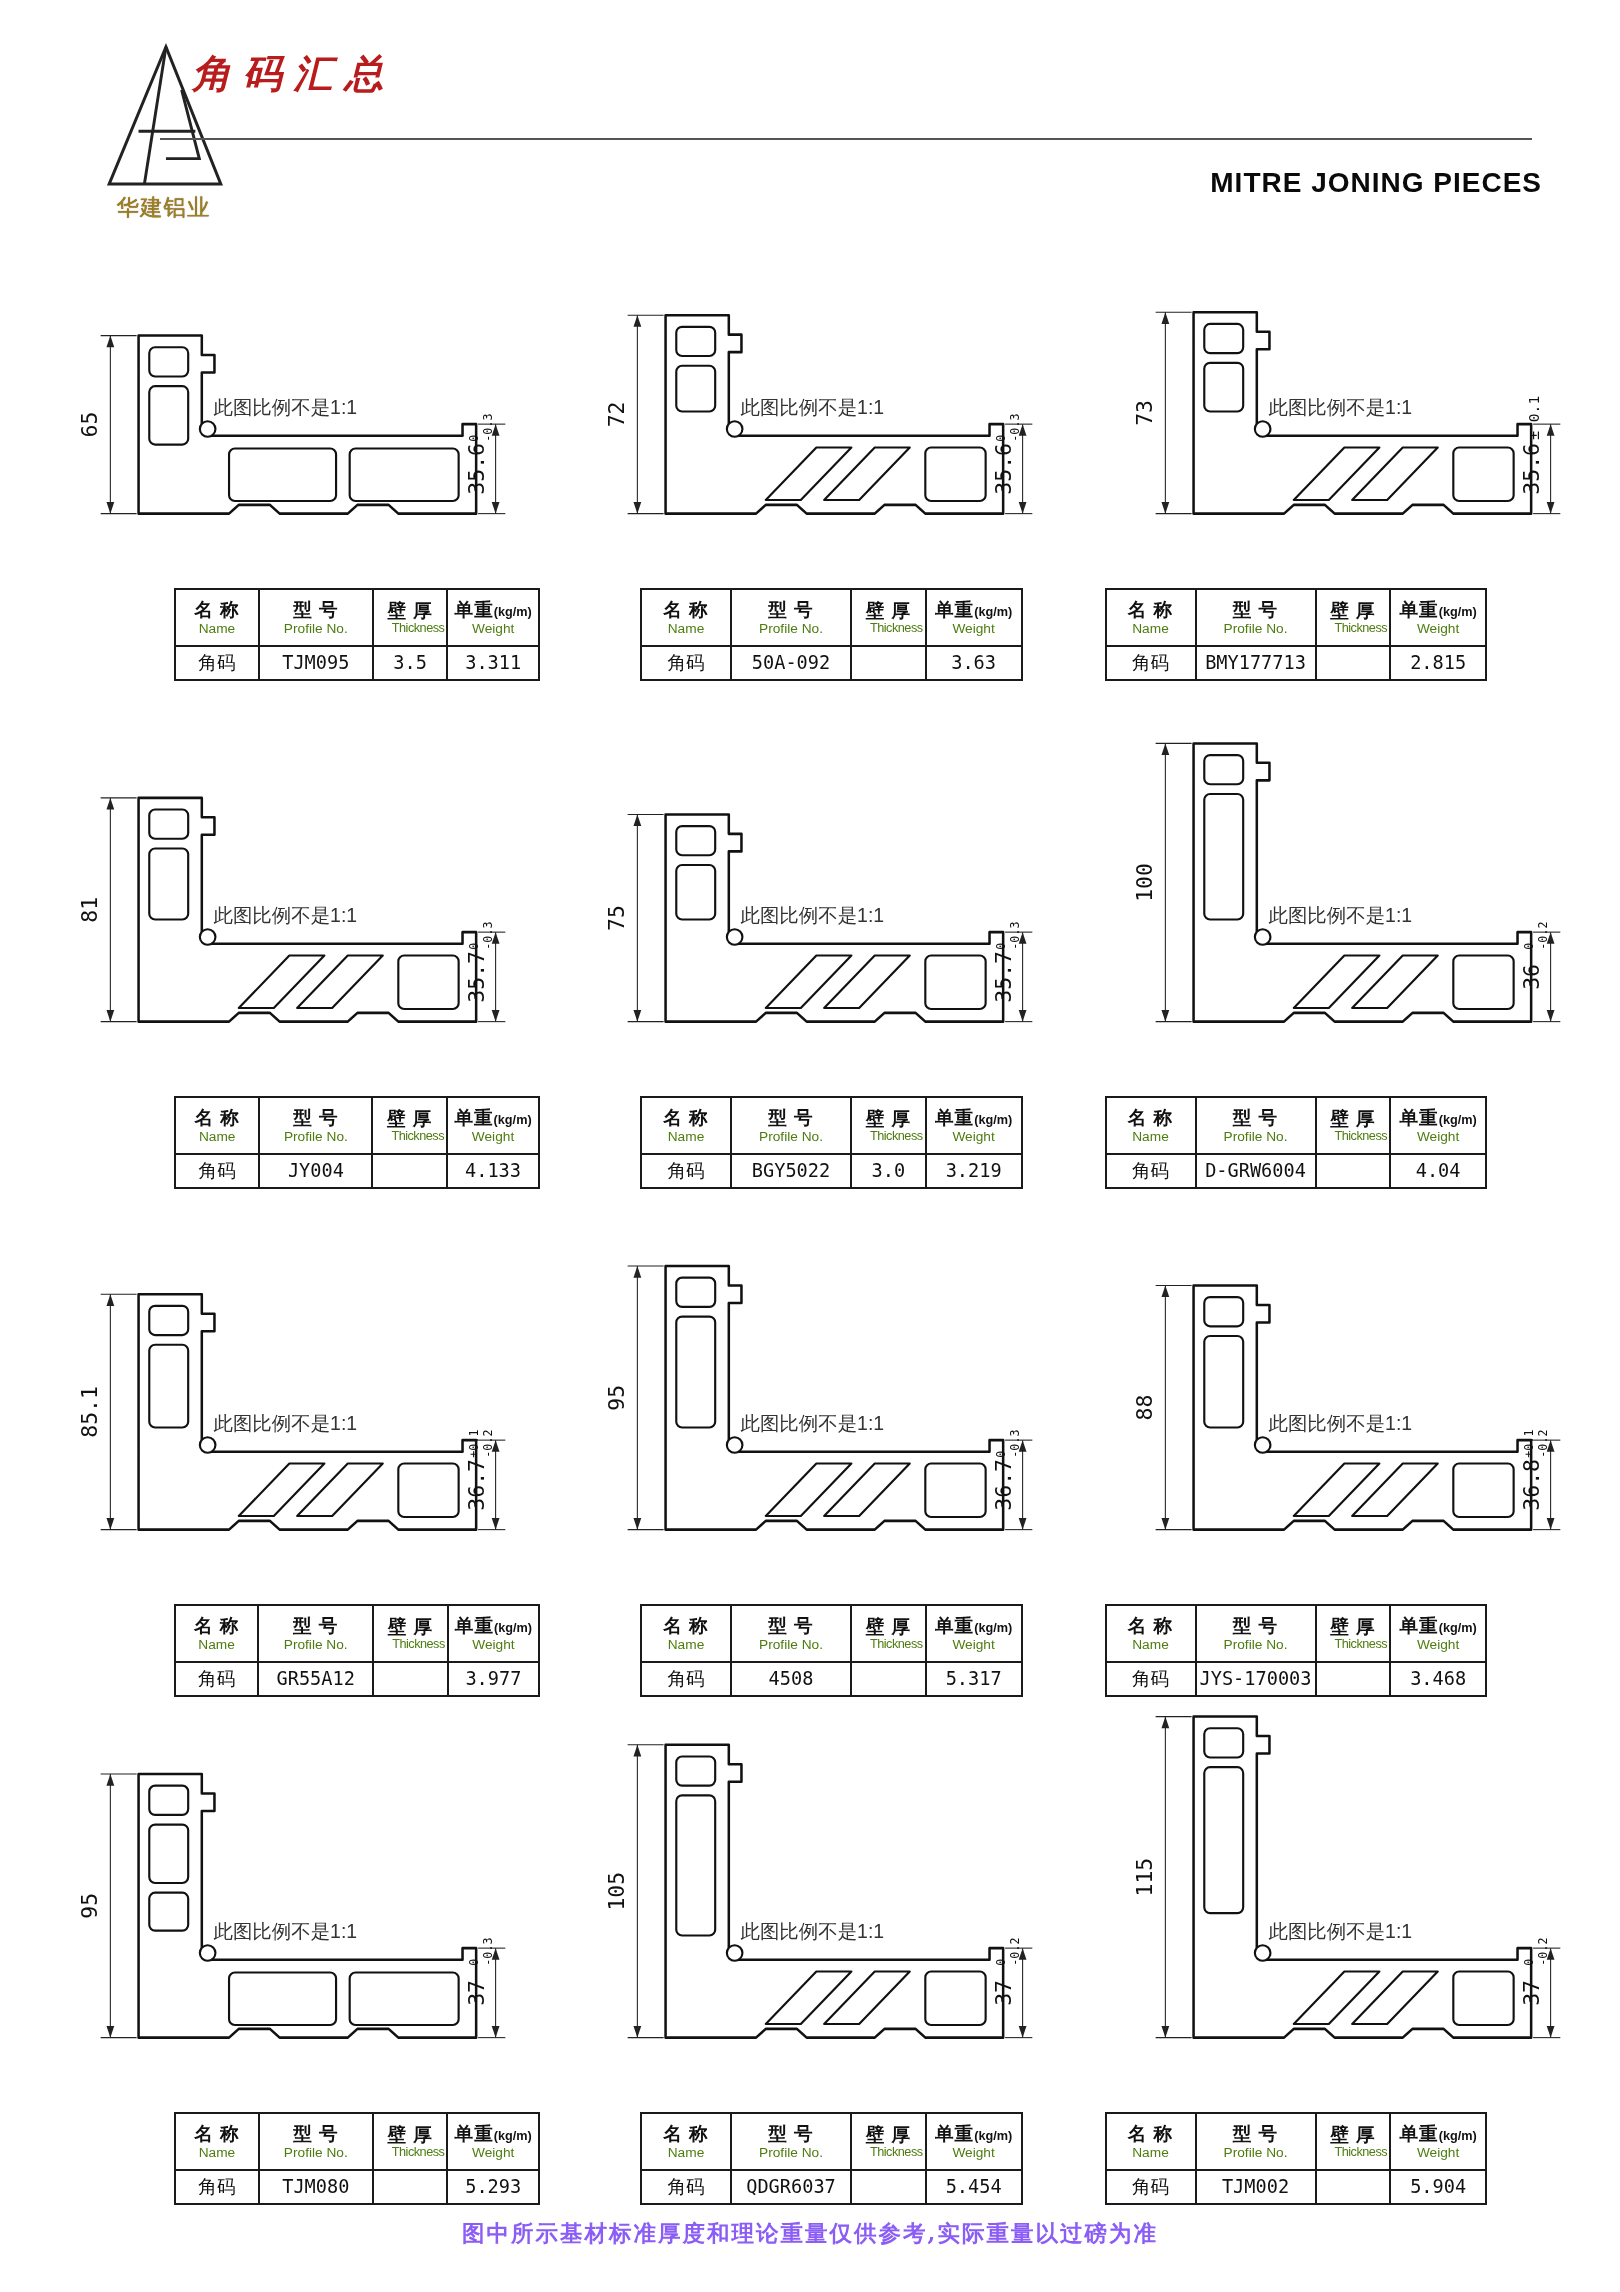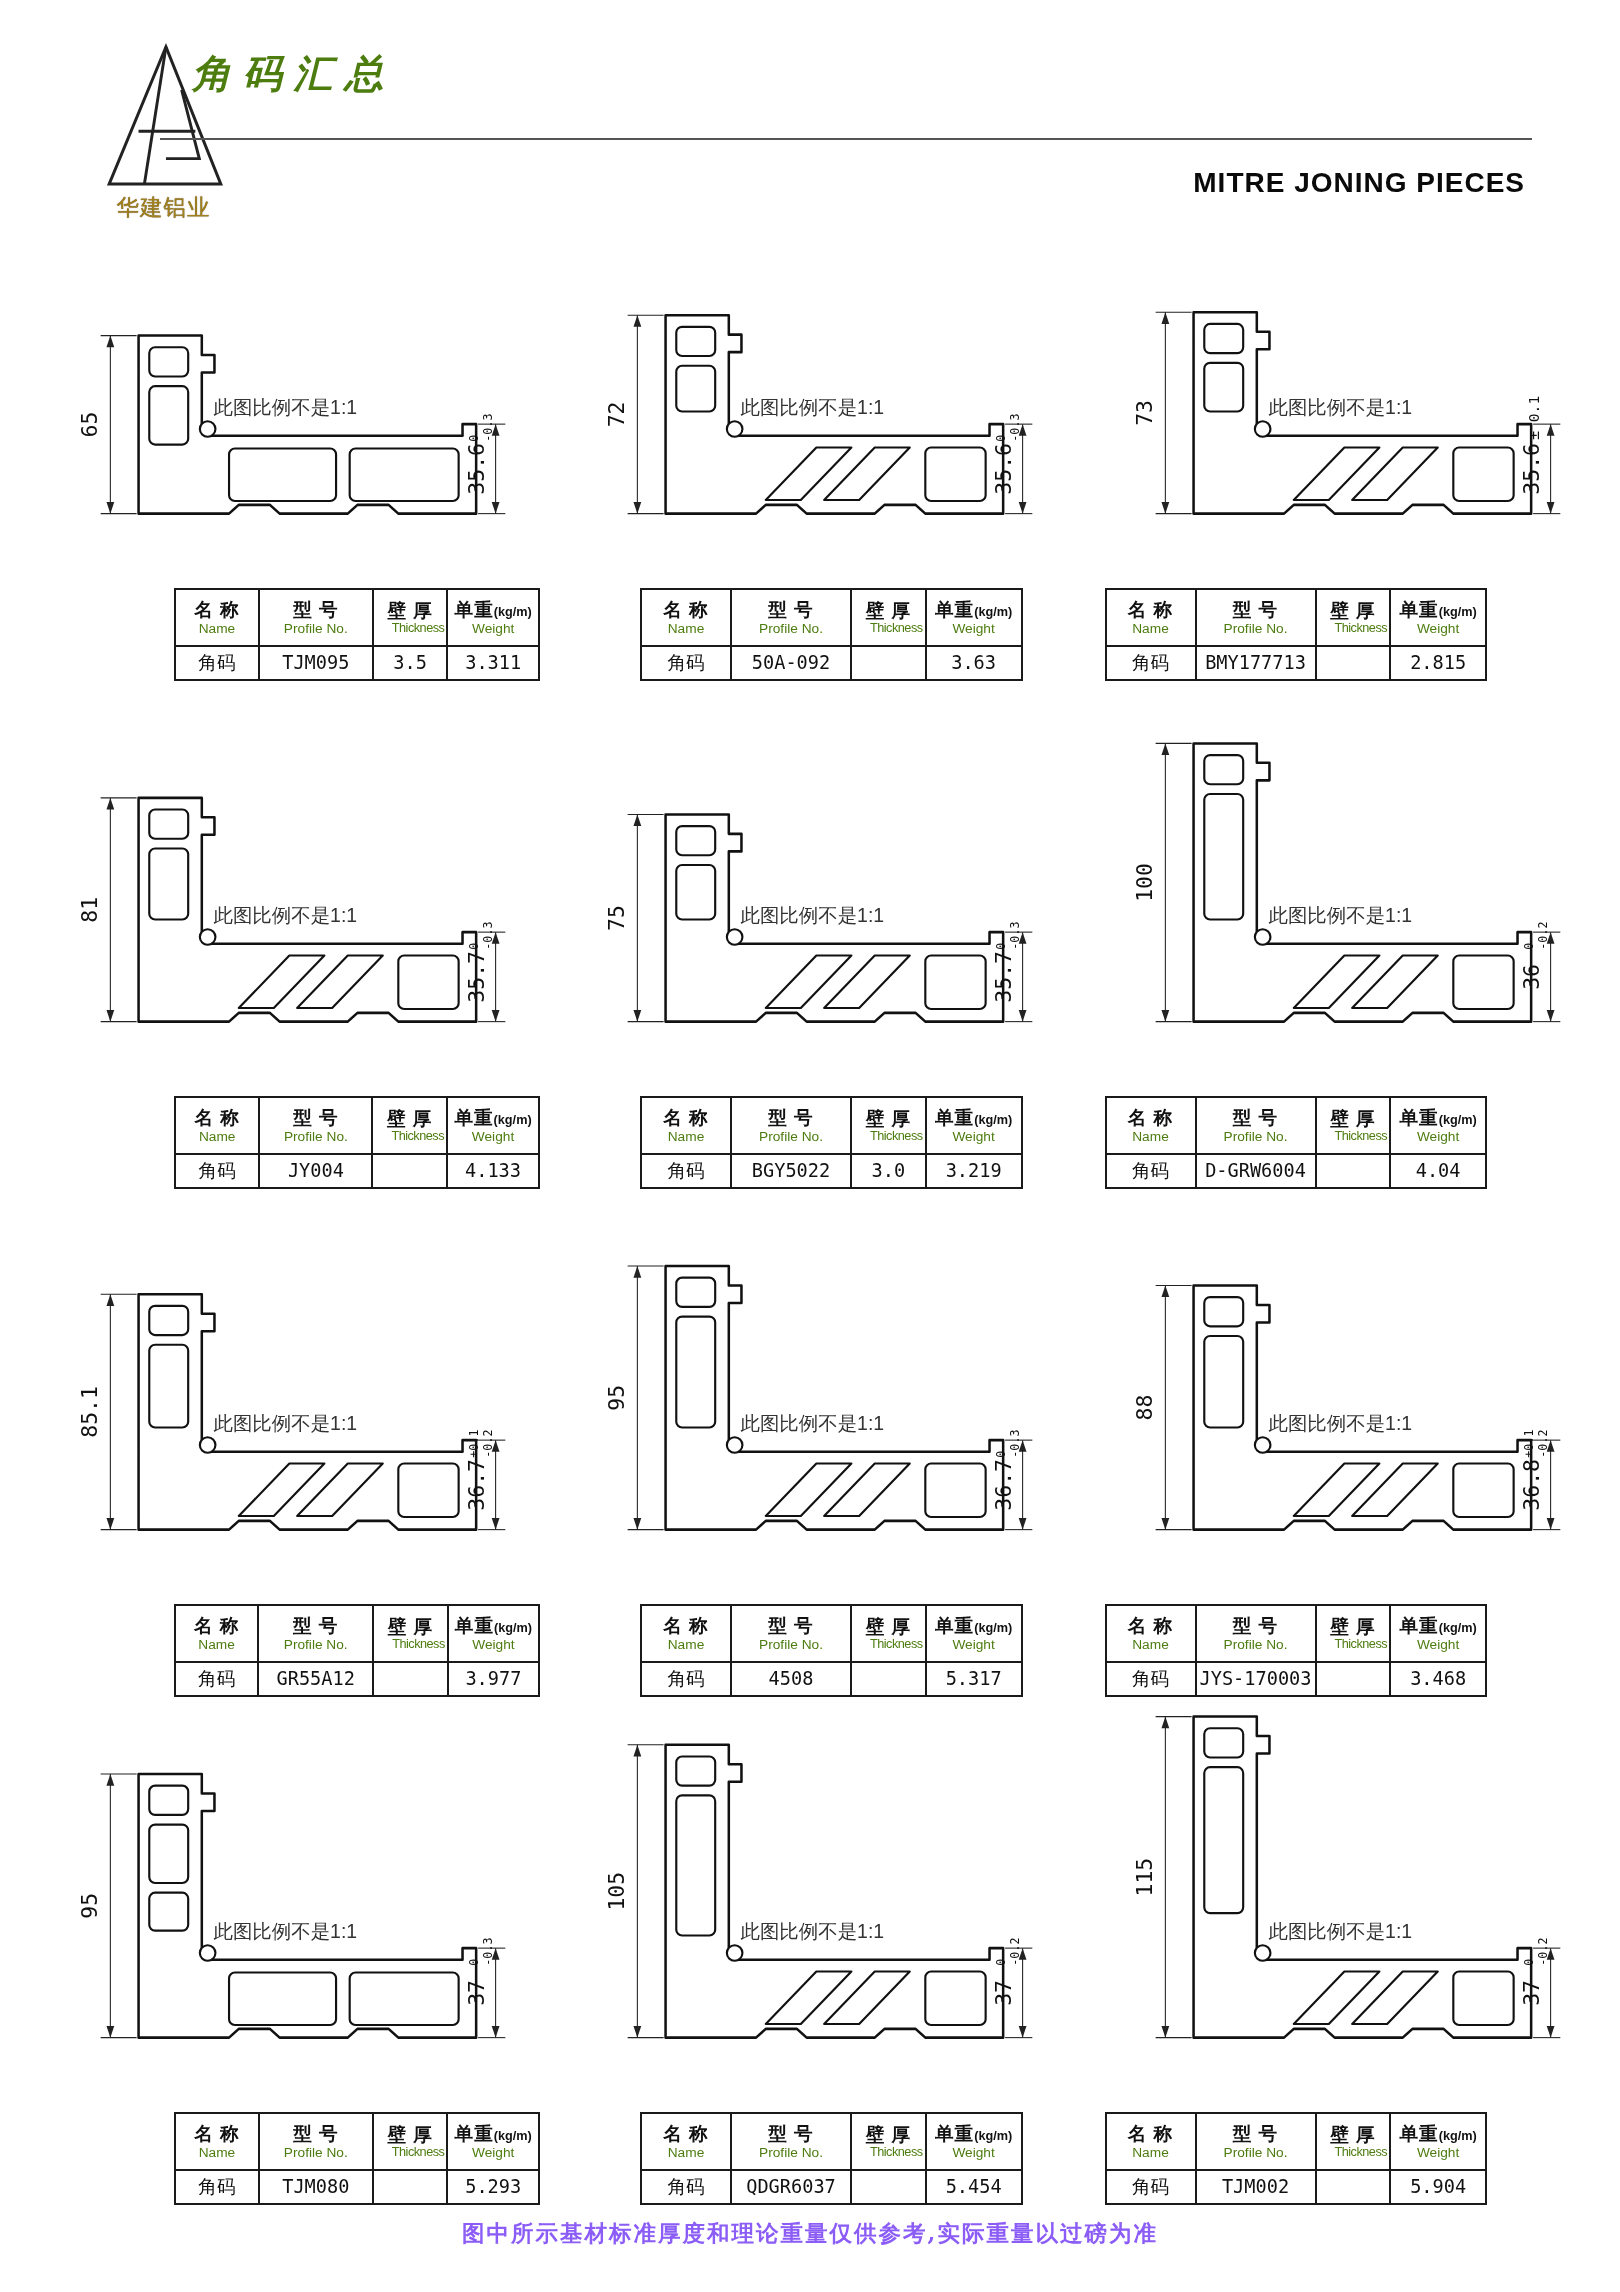--- a/index.html
+++ b/index.html
@@ -2,23 +2,23 @@
 <html><head>
 <meta charset="utf-8">
 <style>
   html,body{margin:0;padding:0;background:#fff;}
   body{width:1620px;height:2293px;position:relative;font-family:"Liberation Sans",sans-serif;color:#111;}
   
   .hdr-logo{position:absolute;left:90px;top:41px;width:147px;text-align:center;}
   .hdr-logo .co-name{color:#a2801c;font-weight:normal;font-size:22.5px;letter-spacing:1px;margin-top:0;
     text-shadow:0 0 1px #3a2c00;}
   .page-title{position:absolute;left:192px;top:47px;font-family:"DejaVu Serif",serif;font-style:italic;
-    font-weight:bold;font-size:39px;letter-spacing:11.8px;color:#4d7c0f;}
+    font-weight:bold;font-size:39px;letter-spacing:11.8px;color:#b91c1c;}
   .title-rule{position:absolute;left:160px;top:138px;width:1372px;height:2px;background:#555;}
-  .page-subtitle{position:absolute;right:95px;top:167px;font-size:28px;font-weight:bold;letter-spacing:1px;color:#0a0a0a;}
+  .page-subtitle{position:absolute;right:78px;top:167px;font-size:28px;font-weight:bold;letter-spacing:1px;color:#0a0a0a;}
   
   .grid{position:absolute;left:0;top:178px;width:1620px;display:grid;grid-template-columns:540px 540px 540px;grid-auto-rows:508px;}
   .cell{position:relative;}
   .drawing{display:block;}
   .cell.c0 .drawing{margin-left:54px;}
   .cell.c1 .drawing{margin-left:41px;}
   .cell.c2 .drawing{margin-left:29px;}
   .cell.c0 .spec-table{margin-left:174px;}
   .cell.c1 .spec-table{margin-left:100px;}
   .cell.c2 .spec-table{margin-left:24.5px;}

